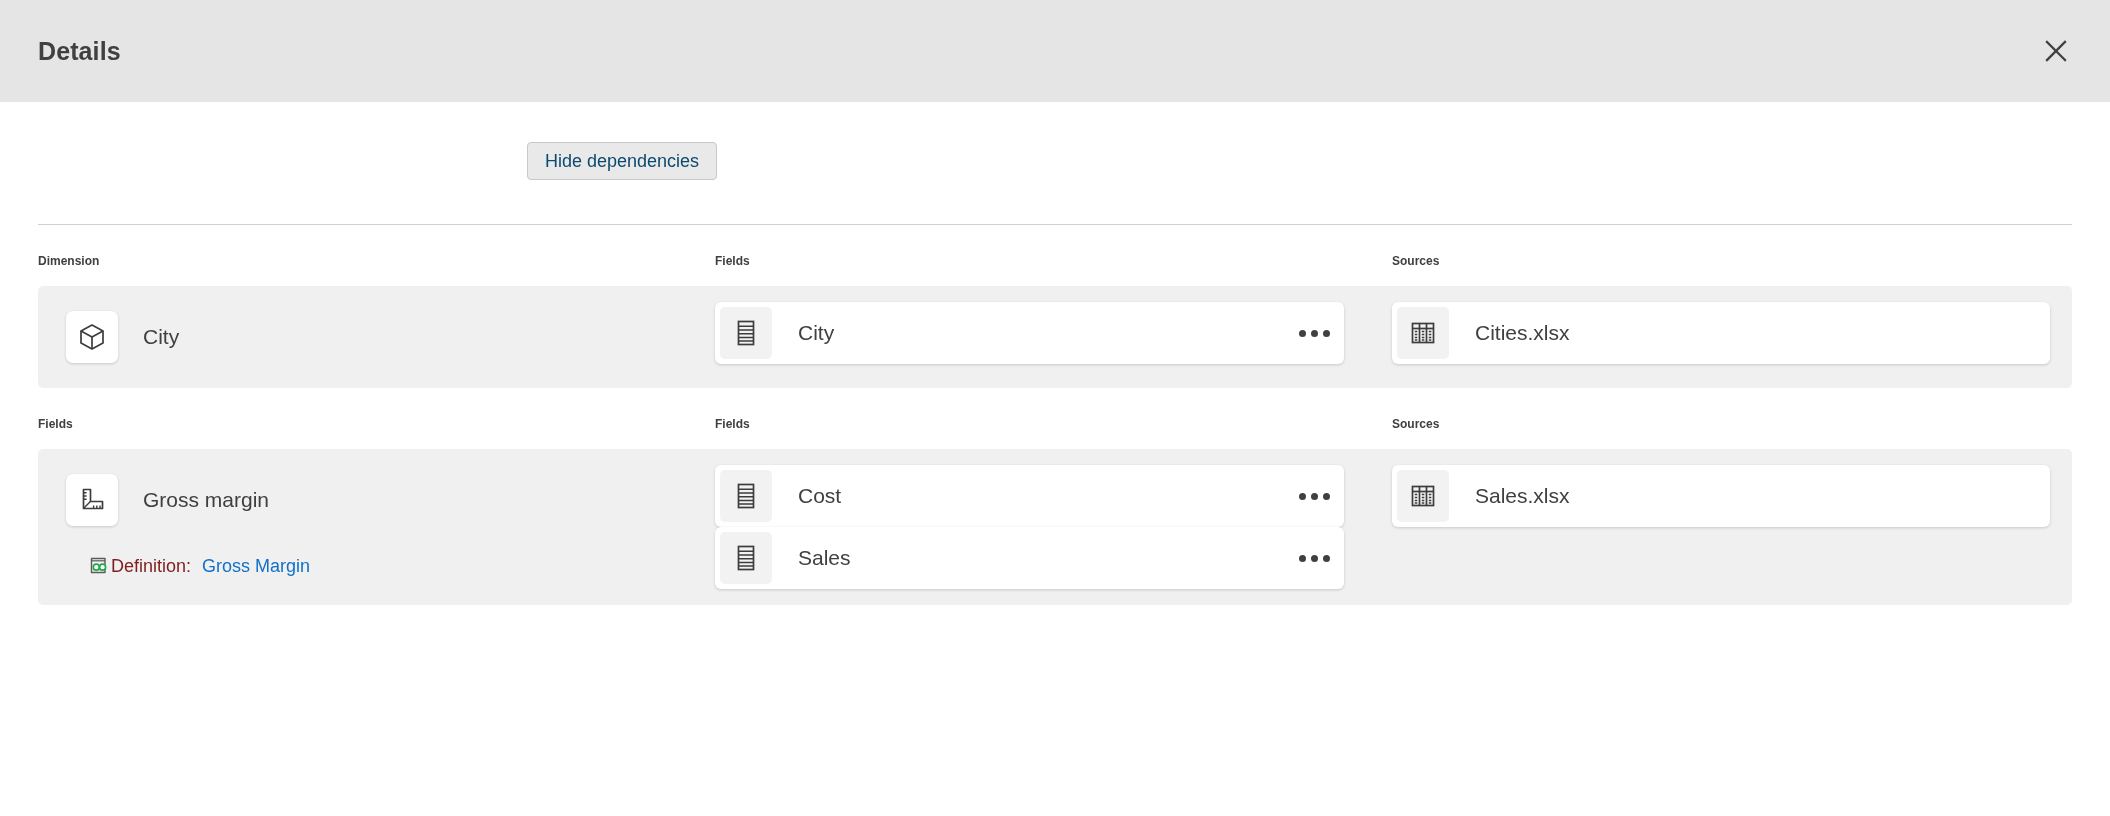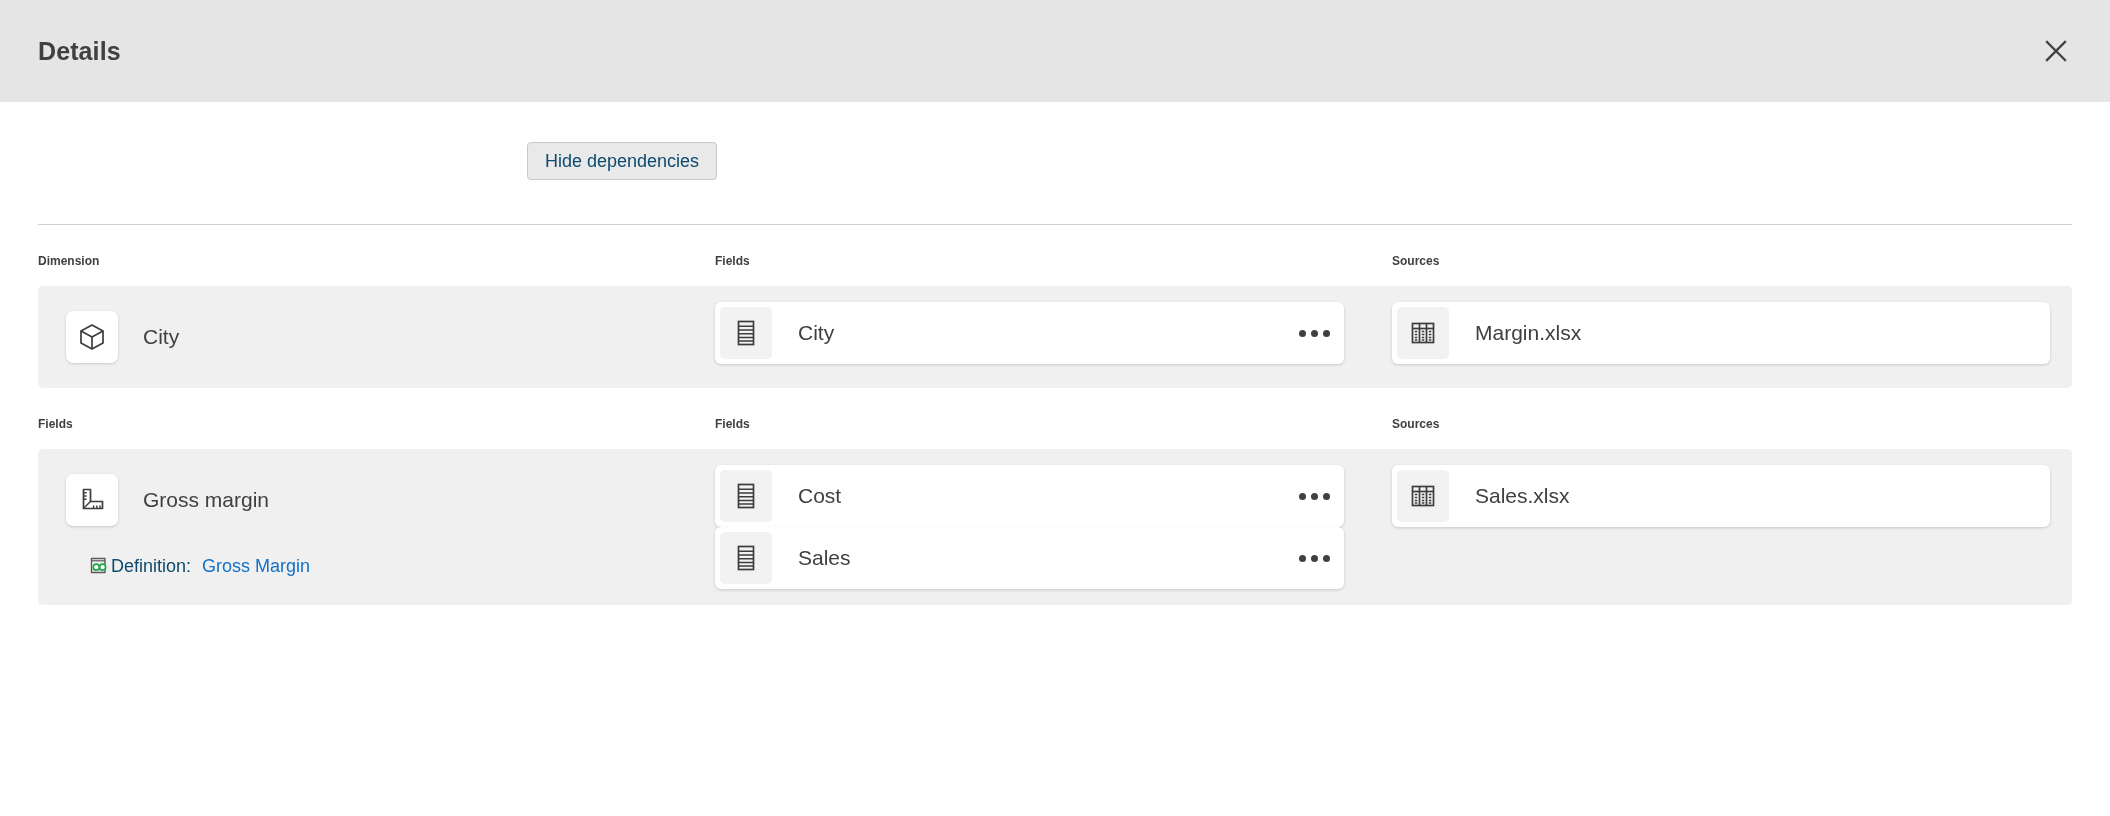--- a/index.html
+++ b/index.html
@@ -153,21 +153,21 @@
     margin-left: 22px;
     font-size: 18px;
   }
   .definition-icon {
     width: 22px;
     height: 22px;
     flex: none;
     display: block;
   }
   .definition-label {
-    color: #0c4a6e;
+    color: #7f1d1d;
     margin-left: 1px;
   }
   .definition-link {
     color: #1170c9;
     margin-left: 11px;
     cursor: pointer;
     text-decoration: none;
   }
 
   
@@ -289,21 +289,21 @@
           <span class="card-icon">
             <svg width="30" height="30" viewBox="0 0 30 30" fill="none" xmlns="http://www.w3.org/2000/svg">
               <rect x="4.5" y="5.5" width="21" height="19" stroke="#3d3d3d" stroke-width="1.7"></rect>
               <path d="M4.5 10.5 H25.5" stroke="#3d3d3d" stroke-width="1.7"></path>
               <path d="M11.5 5.5 V24.5 M18.5 5.5 V24.5" stroke="#3d3d3d" stroke-width="1.7"></path>
               <path d="M6.8 13.5 H9.3 M6.8 16.5 H9.3 M6.8 19.5 H9.3 M6.8 22.0 H9.3" stroke="#3d3d3d" stroke-width="1.3"></path>
               <path d="M13.8 13.5 H16.3 M13.8 16.5 H16.3 M13.8 19.5 H16.3 M13.8 22.0 H16.3" stroke="#3d3d3d" stroke-width="1.3"></path>
               <path d="M20.8 13.5 H23.3 M20.8 16.5 H23.3 M20.8 19.5 H23.3 M20.8 22.0 H23.3" stroke="#3d3d3d" stroke-width="1.3"></path>
             </svg>
           </span>
-          <span class="card-label">Margin.xlsx</span>
+          <span class="card-label">Cities.xlsx</span>
         </div>
       </div>
 
     </div>
   </div>
 
   <div class="section">
     <div class="section-headers">
       <div class="col-head c1">Fields</div>
       <div class="col-head c2">Fields</div>

